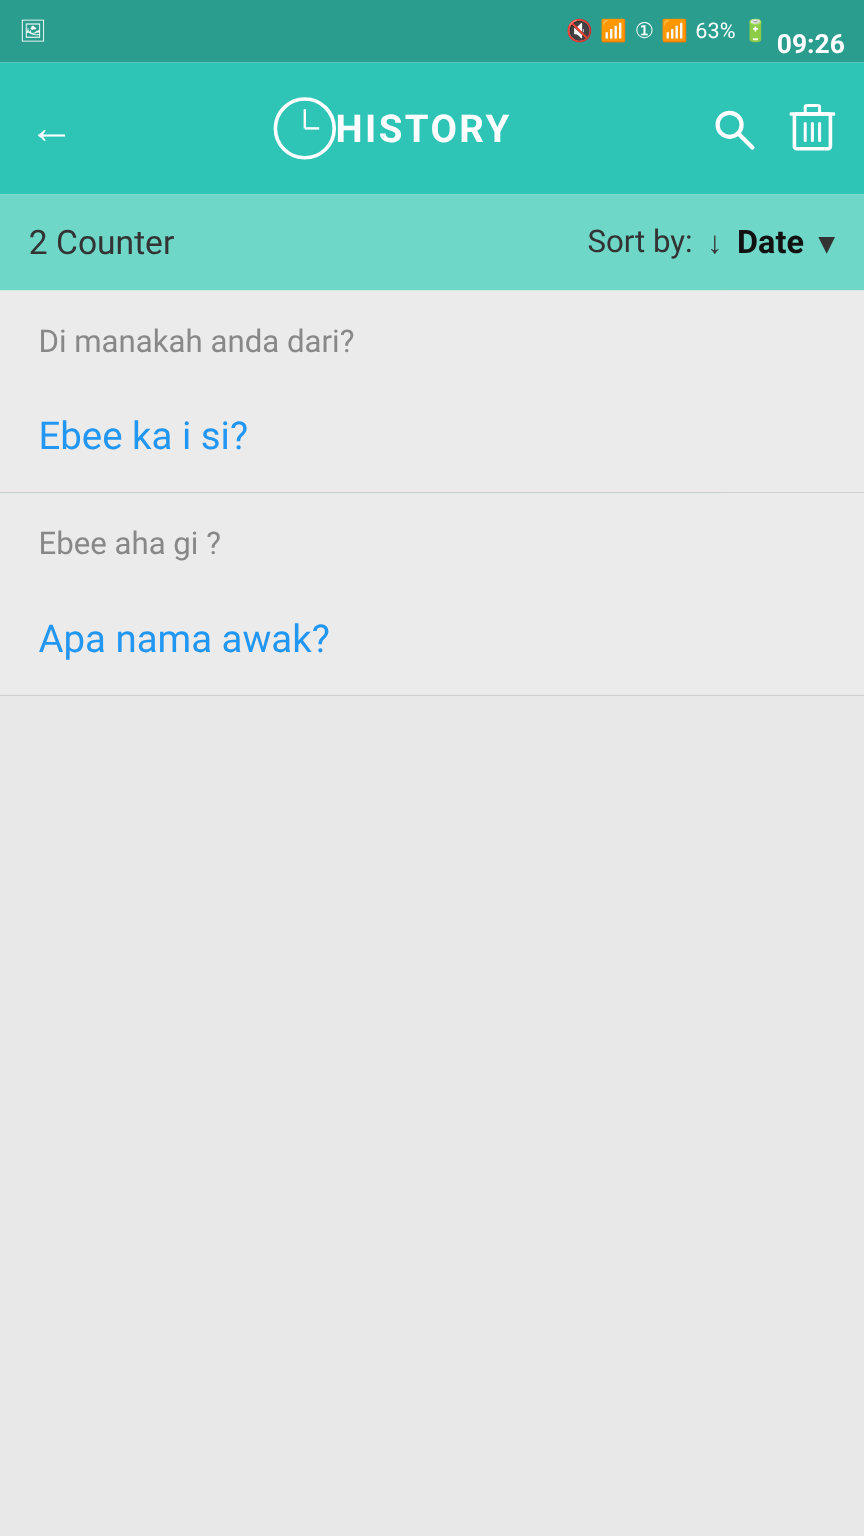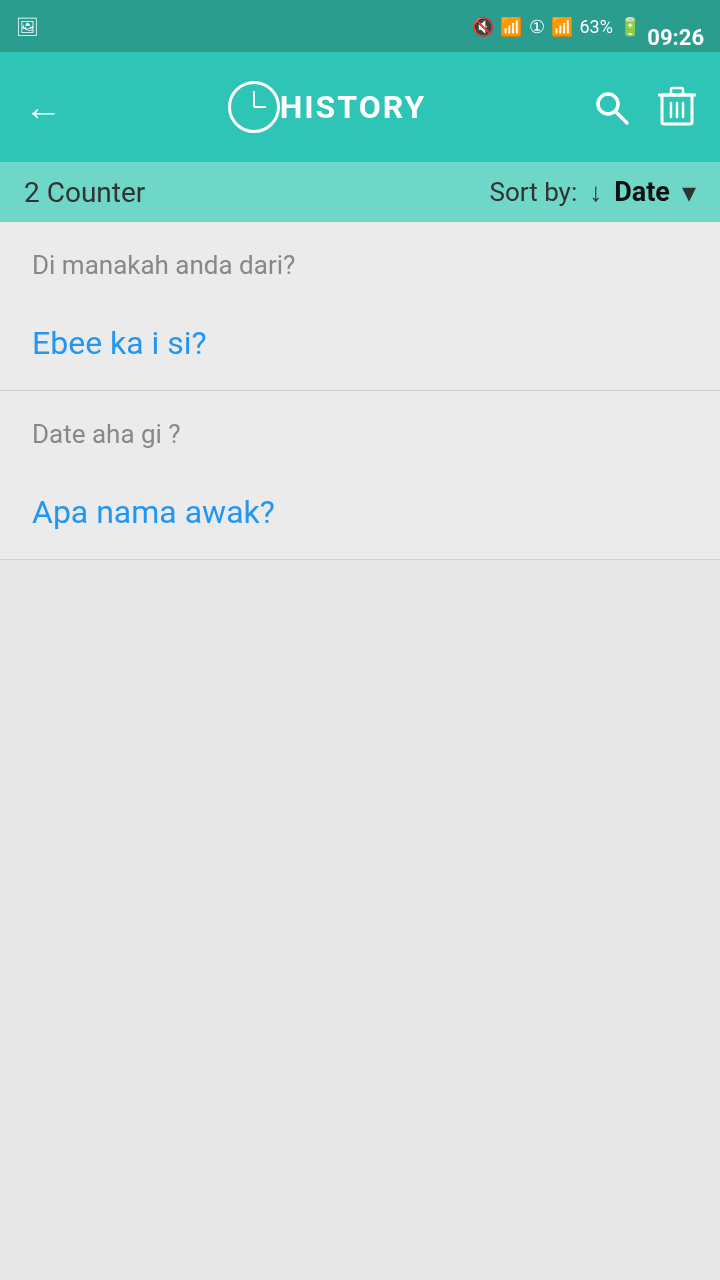--- a/index.html
+++ b/index.html
@@ -111,21 +111,21 @@
       height: 2px;
       background: white;
       top: 50%;
       left: 50%;
       transform: translateY(-50%);
     }
 
     
     .sort-bar {
       width: 720px;
-      height: 60px;
+      height: 80px;
       background: #6ed7c8;
       display: flex;
       align-items: center;
       justify-content: space-between;
       padding: 0 24px;
     }
     .counter-text {
       color: #333;
       font-size: 28px;
       font-weight: 400;
@@ -241,16 +241,16 @@
     <span class="sort-dropdown">▾</span>
   </div>
 </div>
 
 <div class="history-list">
   <div class="history-item">
     <div class="history-item-source">Di manakah anda dari?</div>
     <div class="history-item-translation">Ebee ka i si?</div>
   </div>
   <div class="history-item">
-    <div class="history-item-source">Date aha gi ?</div>
+    <div class="history-item-source">Ebee aha gi ?</div>
     <div class="history-item-translation">Apa nama awak?</div>
   </div>
 </div>
 
 </body></html>

